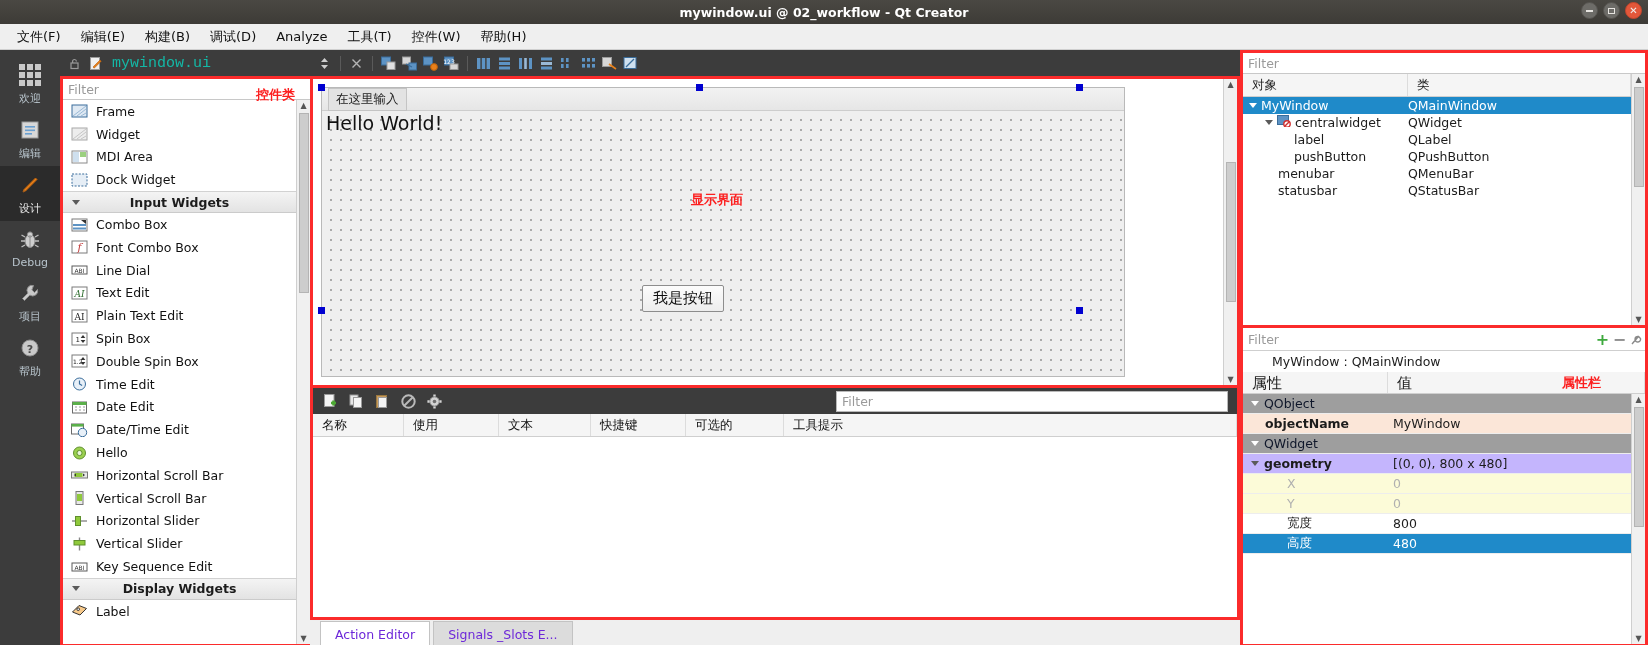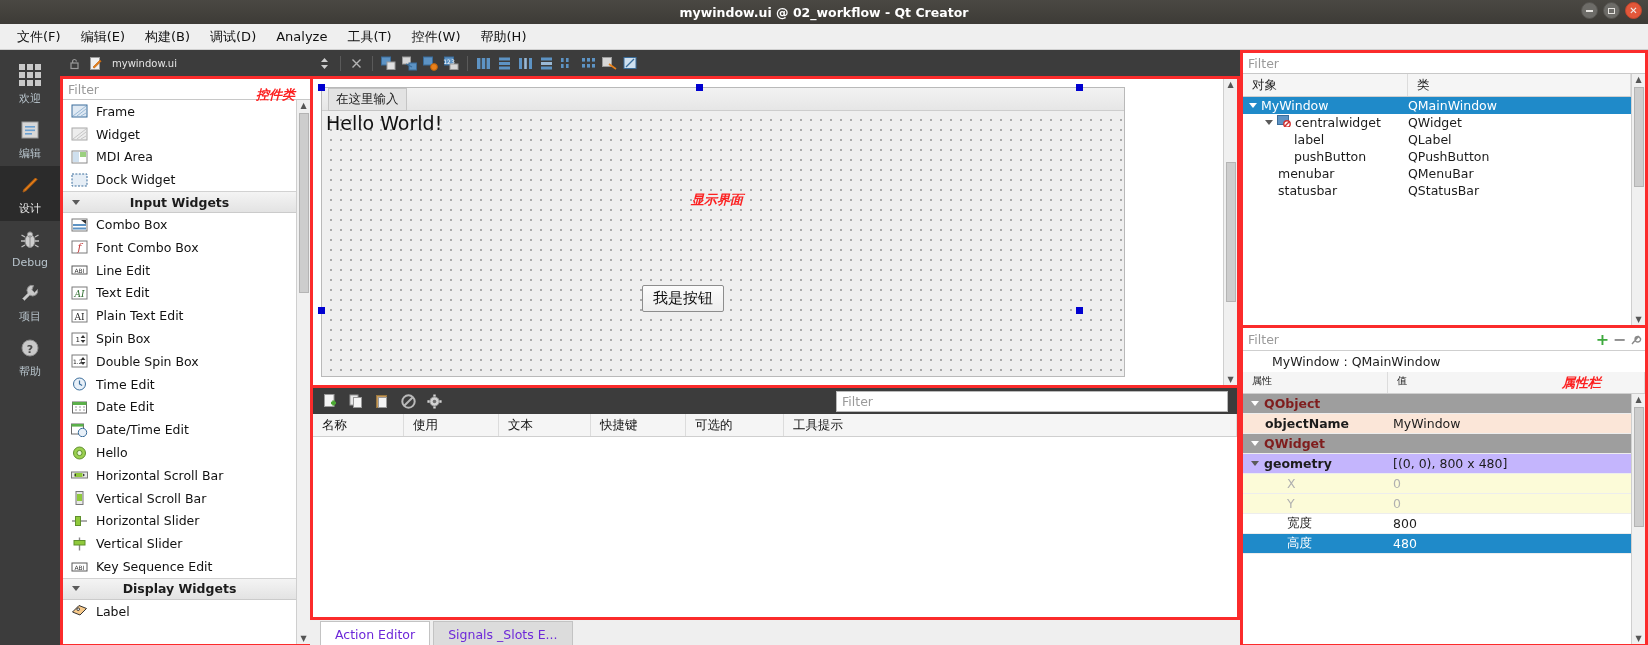--- a/index.html
+++ b/index.html
@@ -49,21 +49,21 @@
   .col-widgets{ width:250px; flex:none; display:flex; flex-direction:column;
     background:#ffffff; position:relative; }
   .col-center{ flex:1; display:flex; flex-direction:column; min-width:0;
     background:#efefef; }
   .col-right{ width:408px; flex:none; display:flex; flex-direction:column;
     background:#efefef; }
 
   
   .dtoolbar{ height:26px; background:#3c3c3c; display:flex; align-items:center;
     gap:4px; padding:0 6px; color:#d6d6d6; font-size:12.5px; flex:none; }
-  .dtoolbar .docname{ color:#e5e5e5; font-size:10px; margin-left:4px; }
+  .dtoolbar .docname{ color:#14b8a6; font-size:15px; margin-left:4px;font-family:Liberation Mono, monospace; }
   .tb-ic{ width:17px; height:17px; display:inline-flex; align-items:center;
     justify-content:center; }
   .tsep{ width:1px; height:15px; background:#5a5a5a; margin:0 3px; }
 
   
   .filter{ height:21px; background:#fff; border:1px solid #b9b9b9;
     display:flex; align-items:center; padding:0 5px; color:#9a9a9a; font-size:12.5px; }
 
   
   .wlist{ flex:1; overflow:hidden; background:#fff; }
@@ -97,21 +97,21 @@
   .menuslot{ margin-left:6px; padding:2px 7px; background:#e3e3e3;
     border:1px solid #c4c4c4; font-size:12.5px; color:#222; }
   .formbody{ position:absolute; left:0; right:0; top:23px; bottom:0;
     background-image:radial-gradient(#aaa 0.8px, transparent 0.8px);
     background-size:10px 10px; background-position:4px 4px; }
   .helloLabel{ position:absolute; left:4px; top:1px; font-size:19px; color:#111; }
   .pushbtn{ position:absolute; left:320px; top:174px; padding:3px 10px;
     background:linear-gradient(#fcfcfc,#ededed); border:1px solid #8d8d8d;
     border-radius:2px; font-size:15px; color:#111; }
   .handle{ position:absolute; width:7px; height:7px; background:#0000d0; }
-  .redlabel{ position:absolute; color:#fc2020; font-size:13px; font-weight:bold;font-style:italic; }
+  .redlabel{ position:absolute; color:#fc2020; font-size:13px; font-weight:bold; }
 
   
   .action{ height:232px; flex:none; border:3px solid #fb2b2b; border-top:none;
     display:flex; flex-direction:column; background:#fff; }
   .actbar{ height:26px; background:#3c3c3c; display:flex; align-items:center;
     gap:9px; padding:0 9px; flex:none; }
   .actbar .afilter{ margin-left:auto; width:392px; }
   .acthead{ height:23px; display:flex; background:#f5f5f5;
     border-bottom:1px solid #cfcfcf; flex:none; }
   .acthead div{ padding:3px 9px; font-size:12.5px; color:#111;
@@ -136,26 +136,26 @@
   .ocell2{ flex:1; }
 
   .propwrap{ border:3px solid #fb2b2b; background:#fff; flex:1;
     display:flex; flex-direction:column; min-height:0; }
   .propfbar{ height:23px; display:flex; align-items:center; background:#fff;
     border-bottom:1px solid #cfcfcf; flex:none; }
   .proptitle{ height:21px; display:flex; align-items:center; padding-left:5px;
     font-size:12.5px; background:#fff; position:relative;margin-left:24px; }
   .prophead{ height:22px; display:flex; background:#f5f5f5;
     border-bottom:1px solid #cfcfcf; flex:none; position:relative; }
-  .prophead div.h{ padding:2px 9px; font-size:10px; border-right:1px solid #dcdcdc; }
+  .prophead div.h{ padding:2px 9px; font-size:15px; border-right:1px solid #dcdcdc; }
   .prow{ height:20px; display:flex; align-items:center; font-size:12.5px;
     border-bottom:1px solid #ededed; }
   .prow .k{ width:145px; padding-left:8px; display:flex; align-items:center; gap:5px; }
   .prow .v{ flex:1; padding-left:5px; }
-  .prow.group{ background:#9e9e9e; color:#7f1d1d; font-weight:bold; }
+  .prow.group{ background:#9e9e9e; color:#0f172a; font-weight:normal; }
   .prow.sel{ background:#1f8ac9; color:#fff; }
   .chk{ width:12px; height:12px; border:1px solid #777; background:#fff;
     display:inline-flex; align-items:center; justify-content:center;
     font-size:10px; color:#111; line-height:1; }
   .plusic{ color:#3ea93e; font-weight:bold; font-size:16px; }
   .minusic{ color:#8c8c8c; font-weight:bold; font-size:16px; }
 </style>
 </head>
 <body>
 
@@ -336,21 +336,21 @@
               </span>
               <span>Font Combo Box</span>
             </div>
             <div class="wrow">
               <span class="wi">
                 <svg width="17" height="14">
                   <rect x="1" y="3" width="15" height="8" fill="#fff" stroke="#5a5a5a"></rect>
                   <text x="8.5" y="9.6" font-size="6" font-family="DejaVu Sans" text-anchor="middle" fill="#333">ABI</text>
                 </svg>
               </span>
-              <span>Line Edit</span>
+              <span>Line Dial</span>
             </div>
             <div class="wrow">
               <span class="wi">
                 <svg width="17" height="14">
                   <rect x="1" y="1" width="15" height="12" fill="#fff" stroke="#7a7a7a"></rect>
                   <text x="8.5" y="10.5" font-size="9" font-family="DejaVu Serif" text-anchor="middle" fill="#2b6b2b" font-style="italic">AI</text>
                 </svg>
               </span>
               <span>Text Edit</span>
             </div>

